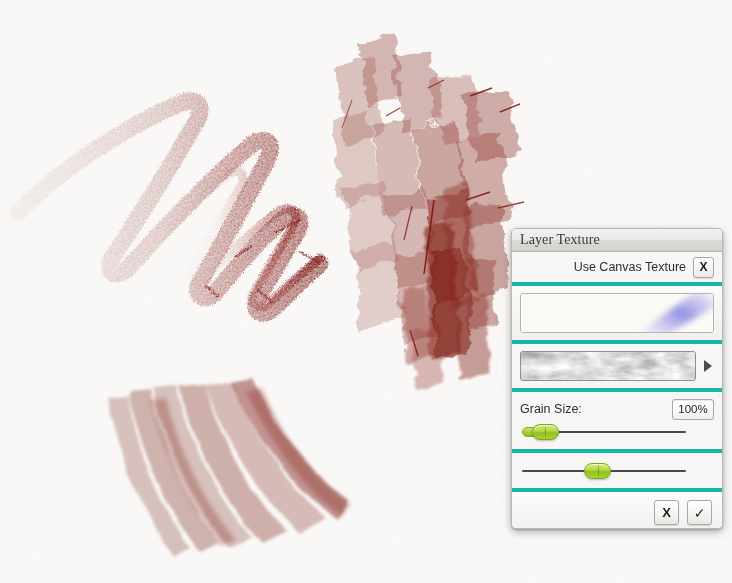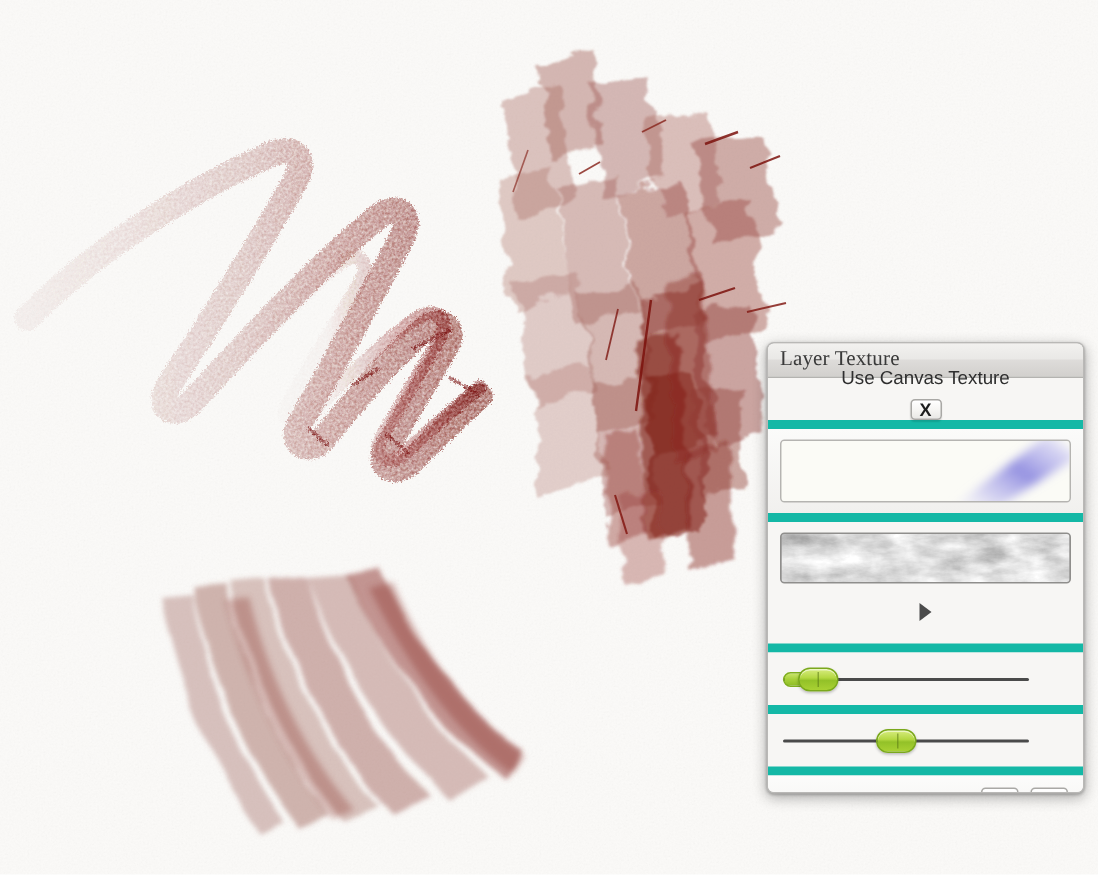--- a/index.html
+++ b/index.html
@@ -59,23 +59,22 @@
   }
   .titlebar-text {
     font-size: 14px;
     color: #3a3a3a;
     letter-spacing: .1px;
     font-family: Liberation Serif, serif;
   }
 
   .section {
     background: #f7f6f4;
-    border-bottom: 6px solid #14b8a6;
-    box-sizing: border-box;
-    flex-direction: column;
+    border-bottom: 4px solid #14b8a6;
+    box-sizing: border-box;
   }
   .section.alt {
     background: linear-gradient(to bottom, #fbfbfa 0%, #f1f0ee 100%);
   }
 
   
   .row-check {
     height: 34px;
     display: flex;
     align-items: center;
@@ -453,20 +452,26 @@
           </defs>
           <rect x="0" y="0" width="180" height="30" filter="url(#cloudTex)"></rect>
         </svg>
       </div>
       <div class="arrow-btn">
         <span class="arrow-glyph"></span>
       </div>
     </div>
 
     <div class="section slider-sec">
+      <div class="slider-head">
+        <span class="slider-label">Grain Size:</span>
+        <div class="value-box">
+          <span>100%</span>
+        </div>
+      </div>
       <div class="slider">
         <div class="slider-track"></div>
         <div class="slider-fill" id="grain-fill" style="width: 28.96px;"></div>
         <div class="slider-knob" id="grain-knob" style="left: 11.96px;"></div>
       </div>
     </div>
 
     <div class="section slider-sec">
       <div class="slider">
         <div class="slider-track"></div>

